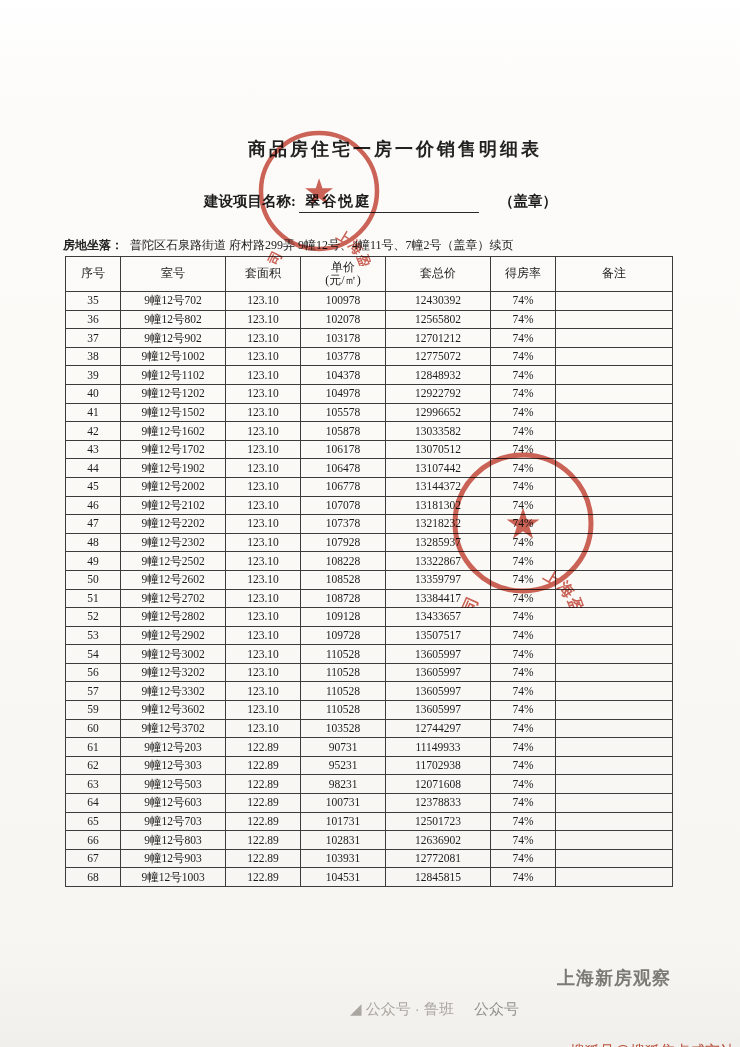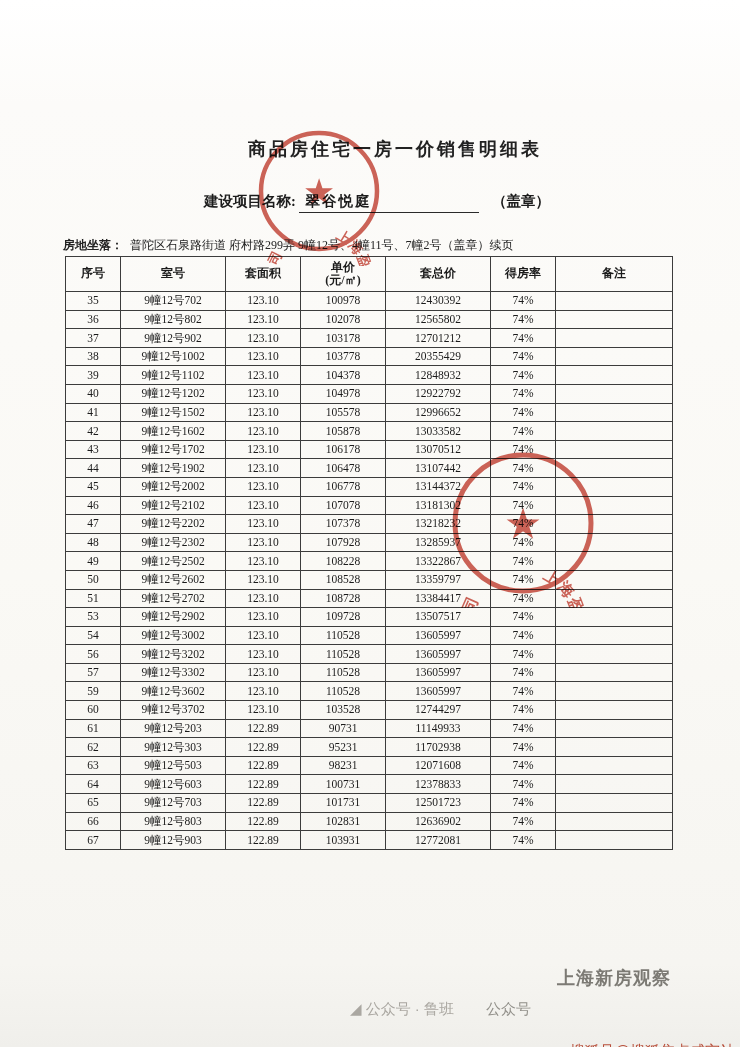--- a/index.html
+++ b/index.html
@@ -13,44 +13,44 @@
 
   .title{
     position:absolute;top:137px;left:0;width:100%;
     text-align:center;font-size:18px;font-weight:bold;letter-spacing:3px;color:#222;padding-left:25px;
   }
   .project-line{position:absolute;top:192px;left:204px;font-size:14.5px;font-weight:bold;white-space:nowrap;}
   .pname{
     display:inline-block;min-width:168px;text-align:left;
     border-bottom:1.5px solid #2a2a2a;padding:0 6px 1px 6px;font-weight:bold;letter-spacing:2px;
   }
-  .pseal{margin-left:9px;}
+  .pseal{margin-left:16px;}
   .addr-line{position:absolute;top:237px;left:63px;font-size:12px;white-space:nowrap;color:#222;}
   .alabel{font-weight:bold;margin-right:4px;}
 
   table.price-table{
     position:absolute;top:256px;left:65px;width:607px;
     border-collapse:collapse;table-layout:fixed;font-size:11.5px;color:#1b1b1b;
     background:transparent;
   }
   .price-table th,.price-table td{
     border:1px solid #3c3c3c;text-align:center;vertical-align:middle;
     padding:0 2px;height:17.6px;line-height:1.12;overflow:hidden;white-space:nowrap;
   }
-  .price-table th{font-weight:bold;white-space:pre-line;height:34px;font-size:12px;}
+  .price-table th{font-weight:normal;white-space:pre-line;height:34px;font-size:12px;}
 
   .stamp{position:absolute;opacity:.78;mix-blend-mode:multiply;z-index:5;pointer-events:none;}
   #stamp-top{left:244px;top:116px;}
   #stamp-mid{left:438px;top:438px;}
   .stamp svg{display:block;}
   .stamp text{font-family:"Liberation Serif","DejaVu Serif",serif;font-weight:bold;}
 
   .wm{position:absolute;font-family:"Liberation Sans","DejaVu Sans",sans-serif;z-index:6;white-space:nowrap;}
   #wm-left{left:350px;top:1000px;font-size:15px;color:#aaa7a1;}
-  #wm-mid{left:486px;top:1000px;font-size:15px;color:#92908a;}
+  #wm-mid{left:474px;top:1000px;font-size:15px;color:#92908a;}
   #wm-right{left:557px;top:966px;font-size:18px;color:#7c7a74;font-weight:bold;letter-spacing:1px;}
   #wm-sohu{right:5px;top:1026px;font-size:15px;color:#b8503c;margin-top:16px;}
 </style>
 </head>
 <body>
 
 <div class="page">
 
   <div class="title">商品房住宅一房一价销售明细表</div>
 
@@ -113,21 +113,21 @@
           <td>103178</td>
           <td>12701212</td>
           <td>74%</td>
           <td></td>
         </tr>
         <tr>
           <td>38</td>
           <td>9幢12号1002</td>
           <td>123.10</td>
           <td>103778</td>
-          <td>20355429</td>
+          <td>12775072</td>
           <td>74%</td>
           <td></td>
         </tr>
         <tr>
           <td>39</td>
           <td>9幢12号1102</td>
           <td>123.10</td>
           <td>104378</td>
           <td>12848932</td>
           <td>74%</td>
@@ -235,20 +235,29 @@
         <tr>
           <td>51</td>
           <td>9幢12号2702</td>
           <td>123.10</td>
           <td>108728</td>
           <td>13384417</td>
           <td>74%</td>
           <td></td>
         </tr>
         <tr>
+          <td>52</td>
+          <td>9幢12号2802</td>
+          <td>123.10</td>
+          <td>109128</td>
+          <td>13433657</td>
+          <td>74%</td>
+          <td></td>
+        </tr>
+        <tr>
           <td>53</td>
           <td>9幢12号2902</td>
           <td>123.10</td>
           <td>109728</td>
           <td>13507517</td>
           <td>74%</td>
           <td></td>
         </tr>
         <tr>
           <td>54</td>
@@ -348,20 +357,29 @@
           <td>12636902</td>
           <td>74%</td>
           <td></td>
         </tr>
         <tr>
           <td>67</td>
           <td>9幢12号903</td>
           <td>122.89</td>
           <td>103931</td>
           <td>12772081</td>
+          <td>74%</td>
+          <td></td>
+        </tr>
+        <tr>
+          <td>68</td>
+          <td>9幢12号1003</td>
+          <td>122.89</td>
+          <td>104531</td>
+          <td>12845815</td>
           <td>74%</td>
           <td></td>
         </tr>
       </tbody>
   </table>
 
   <div class="stamp" id="stamp-top">
     <svg width="150" height="150" viewBox="0 0 150 150">
       <defs>
         <path id="ring1" d="M 75,119 A 44,44 0 1 1 74.95,119"></path>

